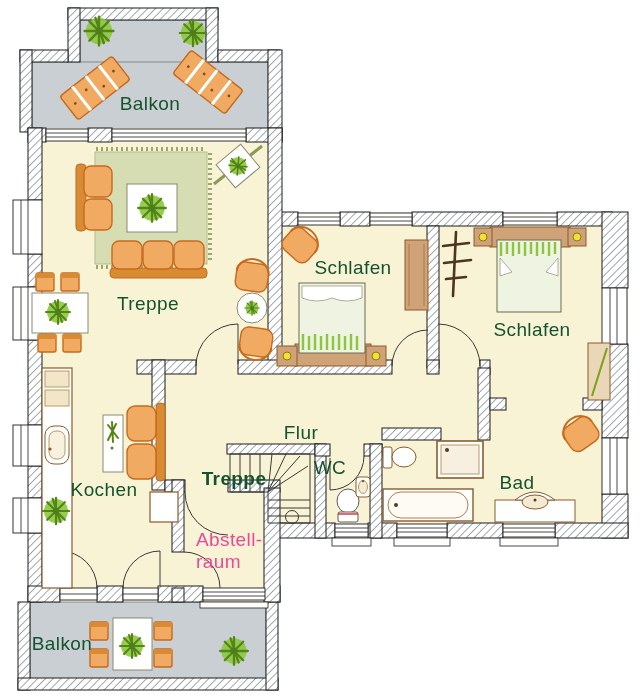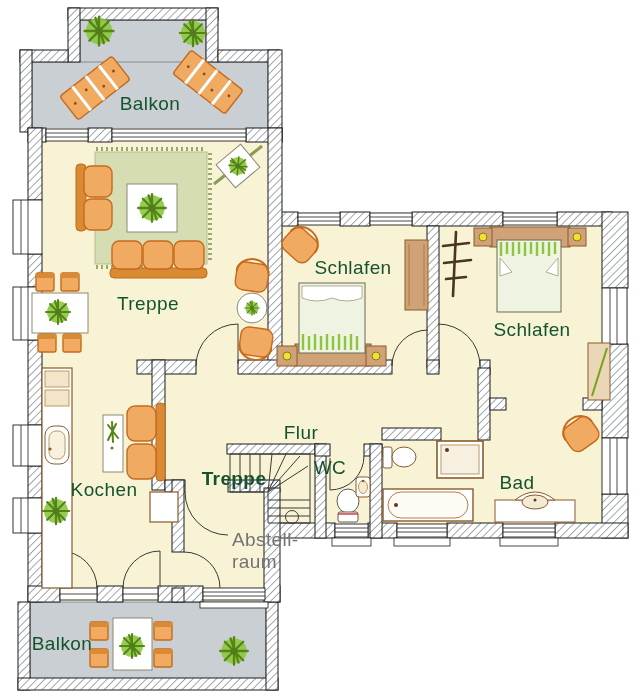--- a/index.html
+++ b/index.html
@@ -3,21 +3,21 @@
 <meta charset="utf-8">
 <style>
   html,body{margin:0;padding:0;background:#ffffff;}
   #plan{position:relative;width:640px;height:699px;background:#fff;overflow:hidden;}
   #plan svg{position:absolute;left:0;top:0;}
   .lbl{position:absolute;transform:translate(-50%,-50%);
        font-family:Liberation Sans, sans-serif;font-size:19px;line-height:1;
        color:#14532d;letter-spacing:.4px;white-space:nowrap;}
   .lbl.bold{font-weight:700;margin-top:12px;}
   .lbl-block{position:absolute;font-family:"Liberation Sans",sans-serif;font-size:19px;
-       line-height:22px;color:#737373;letter-spacing:.4px;margin-left:36px;}
+       line-height:22px;color:#ec4899;letter-spacing:.4px;}
   .wall{fill:url(#hatch);stroke:#1d1d1d;stroke-width:1;}
   .winrect{fill:#ffffff;stroke:#1d1d1d;stroke-width:0.9;}
   .winline{stroke:#1d1d1d;stroke-width:0.8;}
   .sill{fill:#ffffff;stroke:#1d1d1d;stroke-width:0.8;}
   .floor{fill:var(--floor,#f8f3d5);}
   .balcony{fill:var(--balcony_floor,#c9cfd3);stroke:#55606a;stroke-width:0.6;}
   .arc{fill:none;stroke:#3a3a3a;stroke-width:1;}
   .stair{stroke:#3a3a3a;stroke-width:1;fill:none;}
   .orange{fill:var(--furniture_orange,#f0aa62);stroke:var(--furniture_orange_dark,#c66a1d);stroke-width:1.4;}
   .wood{fill:var(--wood,#cfa377);stroke:#8a5a2c;stroke-width:1;}

